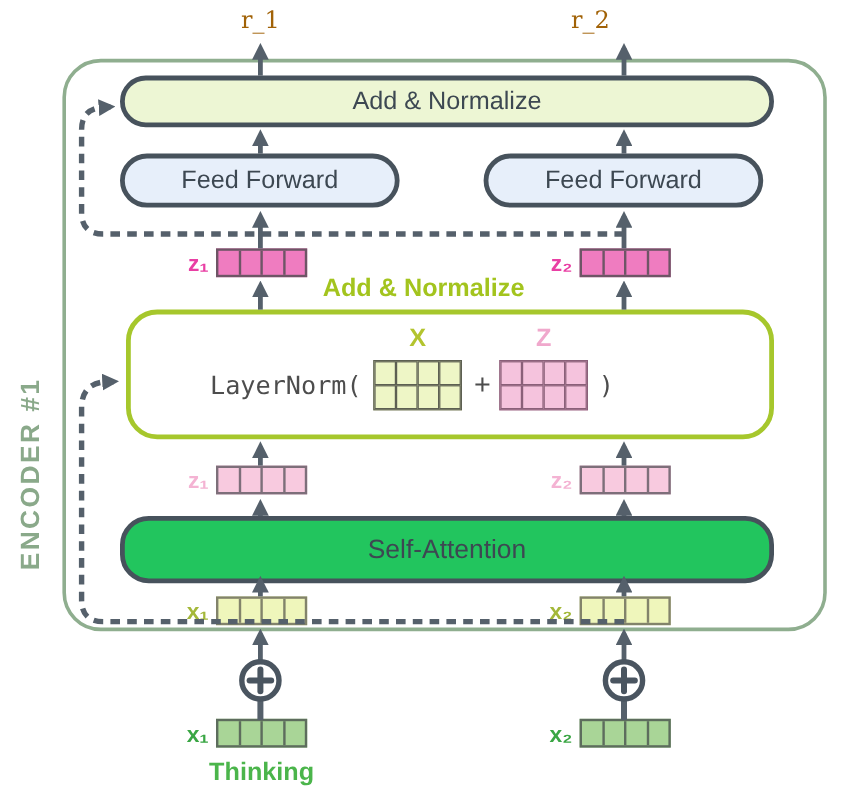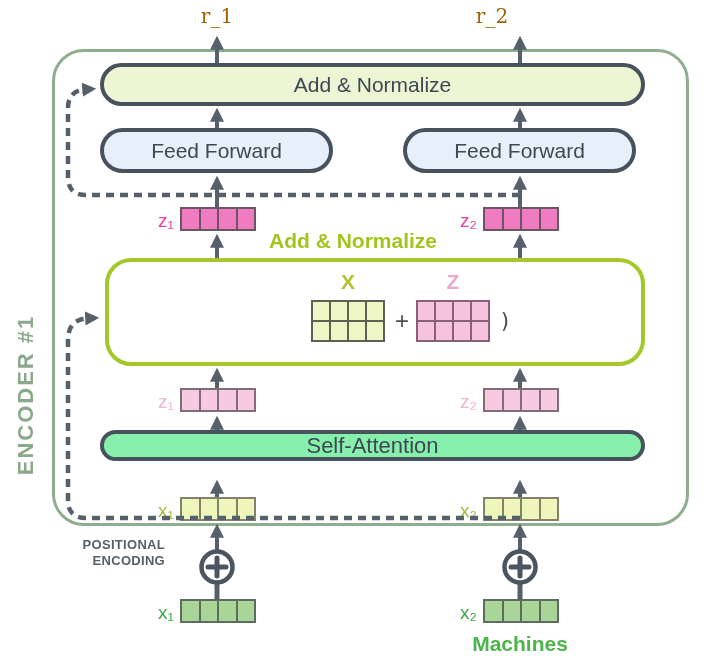--- a/index.html
+++ b/index.html
@@ -23,21 +23,21 @@
   
   .pill {
     position:absolute; box-sizing:border-box;
     border:4px solid #47525c; border-radius:24px;
     display:flex; align-items:center; justify-content:center;
     font-size:21px; color:#3d4852;
   }
   .pill-addnorm { left:100px; top:63px;  width:545px; height:43px; background:#edf6d4; }
   .pill-ff1    { left:100px; top:128px; width:233px; height:45px; background:#e7effa; }
   .pill-ff2    { left:403px; top:128px; width:233px; height:45px; background:#e7effa; }
-  .pill-sa     { left:100px; top:430px; width:545px; height:31px; background:#86efac; font-size:22px; }
+  .pill-sa     { left:100px; top:430px; width:545px; height:56px; background:#22c55e; font-size:22px; }
   .ln-box {
     position:absolute; left:105px; top:258px; width:540px; height:108px;
     border:4px solid #a6c72c; border-radius:26px; box-sizing:border-box;
     background:#ffffff;
   }
   .ln-item { position:absolute; color:#4d4d4d; }
   .ln-mono { font-family:"DejaVu Sans Mono", monospace; font-size:21px; line-height:42px; }
   .ln-grid {
     position:absolute; width:74px; height:42px; box-sizing:border-box;
     display:grid; grid-template-columns:repeat(4,1fr); grid-template-rows:repeat(2,1fr);
@@ -63,21 +63,21 @@
   .v-hot    { border:2px solid #6e5566; background:#ef7cc0; }
   .v-hot    .cell + .cell { border-left:2px solid #6e5566; }
   .v-pink   { border:2px solid #7d6f7a; background:#f8cadf; }
   .v-pink   .cell + .cell { border-left:2px solid #7d6f7a; }
   .v-yellow { border:2px solid #82836b; background:#eff6bb; }
   .v-yellow .cell + .cell { border-left:2px solid #82836b; }
   .v-green  { border:2px solid #5d6d5d; background:#a9d597; }
   .v-green  .cell + .cell { border-left:2px solid #5d6d5d; }
   .vec-label {
     position:absolute; width:40px; height:24px; line-height:26px;
-    text-align:right; font-size:19px; font-weight:normal;
+    text-align:right; font-size:19px; font-weight:bold;
   }
   .lbl-hot    { color:#e93fa4; }
   .lbl-pink   { color:#f4b3d3; }
   .lbl-yellow { color:#a4b83a; }
   .lbl-green  { color:#3aa644; }
   
   .r-label {
     position:absolute; width:66px; top:4px; text-align:center;
     font-family:"DejaVu Serif", serif; font-size:20px; color:#a16207;
   }
@@ -126,20 +126,21 @@
   <div class="vector v-hot" style="left:483px; top:207px;">
     <div class="cell"></div>
       <div class="cell"></div>
       <div class="cell"></div>
       <div class="cell"></div>
   </div>
 
   <div class="midnorm-label">Add &amp; Normalize</div>
 
   <div class="ln-box">
+    <div class="ln-item ln-mono" style="left:66px; top:38px; height:42px;">LayerNorm(</div>
     <div class="ln-head head-x" style="left:202px; top:8px;">X</div>
     <div class="ln-grid grid-x" style="left:202px; top:38px;">
       <div class="gcell"></div>
         <div class="gcell"></div>
         <div class="gcell"></div>
         <div class="gcell"></div>
         <div class="gcell"></div>
         <div class="gcell"></div>
         <div class="gcell"></div>
         <div class="gcell"></div>
@@ -186,41 +187,37 @@
       <div class="cell"></div>
   </div>
   <div class="vec-label lbl-yellow" style="left:437px; top:498px;">x₂</div>
   <div class="vector v-yellow" style="left:483px; top:497px;">
     <div class="cell"></div>
       <div class="cell"></div>
       <div class="cell"></div>
       <div class="cell"></div>
   </div>
 
-  <div class="pos-enc">
-    <div>POSITIONAL</div>
-    <div>ENCODING</div>
-  </div>
 
   <div class="vec-label lbl-green" style="left:134px; top:600px;">x₁</div>
   <div class="vector v-green" style="left:180px; top:599px;">
     <div class="cell"></div>
       <div class="cell"></div>
       <div class="cell"></div>
       <div class="cell"></div>
   </div>
   <div class="vec-label lbl-green" style="left:437px; top:600px;">x₂</div>
   <div class="vector v-green" style="left:483px; top:599px;">
     <div class="cell"></div>
       <div class="cell"></div>
       <div class="cell"></div>
       <div class="cell"></div>
   </div>
 
-  <div class="word" style="left:450px;">Machines</div>
+  <div class="word" style="left:148px;">Thinking</div>
 
   <svg class="overlay" width="711" height="667" viewBox="0 0 711 667">
     <defs>
       <marker id="ah" viewBox="0 0 10 10" refX="7" refY="5" markerUnits="userSpaceOnUse" markerWidth="14" markerHeight="14" orient="auto">
         <path d="M0,0 L10,5 L0,10 z" fill="#55606b"></path>
       </marker>
     </defs>
     <g stroke="#55606b" stroke-width="4" fill="none">
 
       <line x1="217" y1="63" x2="217" y2="40" marker-end="url(#ah)"></line>

